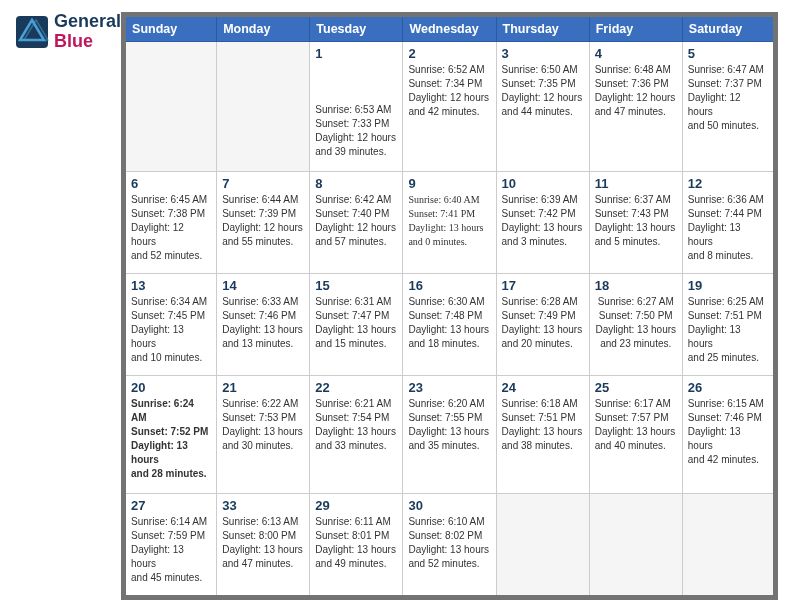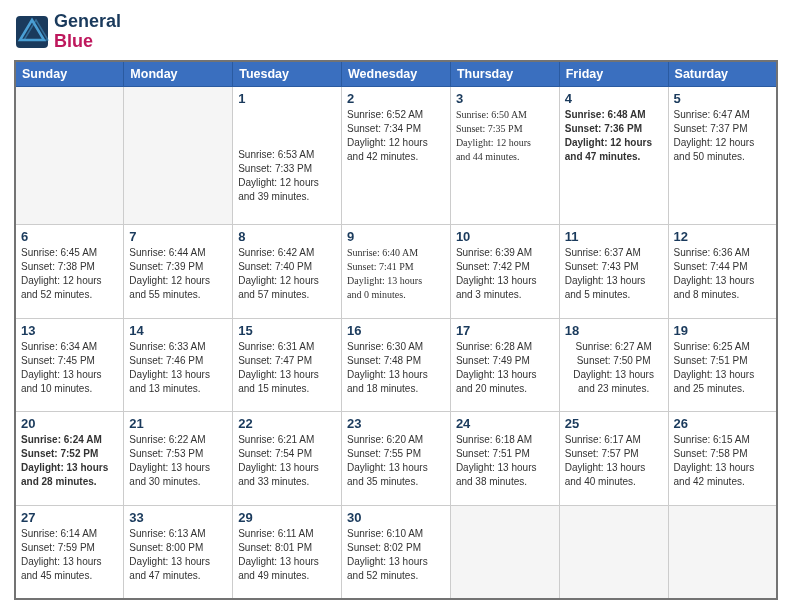--- a/index.html
+++ b/index.html
@@ -8,21 +8,21 @@
       height: 612px;
       font-family: Arial, sans-serif;
       background: #fff;
       overflow: hidden;
     }
     .page {
       width: 792px;
       height: 612px;
       padding: 12px 14px;
       display: flex;
-      flex-direction: column;
+      flex-direction: row;
     }
     .header {
       display: flex;
       justify-content: space-between;
       align-items: flex-start;
       margin-bottom: 8px;
     }
     .logo {
       display: flex;
       align-items: center;
@@ -50,21 +50,21 @@
       font-weight: bold;
       color: #1a3a5c;
     }
     .subtitle {
       font-size: 14px;
       color: #333;
       margin-top: 2px;
     }
     .calendar {
       flex: 1;
-      border: 2px solid #737373;
+      border: 5px solid #737373;
       border-collapse: collapse;
       width: 100%;
       table-layout: fixed;
     }
     .calendar th {
       background: #3a6fbf;
       color: #fff;
       text-align: left;
       padding: 5px 6px;
       font-size: 12.5px;
@@ -144,28 +144,28 @@
           </td>
           <td>
             <div class="day-num">2</div>
             <div class="day-info" style="white-space: pre-line;">Sunrise: 6:52 AM
 Sunset: 7:34 PM
 Daylight: 12 hours
 and 42 minutes.</div>
           </td>
           <td>
             <div class="day-num">3</div>
-            <div class="day-info" style="white-space: pre-line; font-family: Liberation Serif, serif;">Sunrise: 6:50 AM
+            <div class="day-info" style="white-space: pre-line;">Sunrise: 6:50 AM
 Sunset: 7:35 PM
 Daylight: 12 hours
 and 44 minutes.</div>
           </td>
           <td>
             <div class="day-num">4</div>
-            <div class="day-info" style="white-space: pre-line; font-weight: bold;">Sunrise: 6:48 AM
+            <div class="day-info" style="white-space: pre-line;">Sunrise: 6:48 AM
 Sunset: 7:36 PM
 Daylight: 12 hours
 and 47 minutes.</div>
           </td>
           <td>
             <div class="day-num">5</div>
             <div class="day-info" style="white-space: pre-line;">Sunrise: 6:47 AM
 Sunset: 7:37 PM
 Daylight: 12 hours
 and 50 minutes.</div>
@@ -312,21 +312,21 @@
           <td>
             <div class="day-num">25</div>
             <div class="day-info" style="white-space: pre-line;">Sunrise: 6:17 AM
 Sunset: 7:57 PM
 Daylight: 13 hours
 and 40 minutes.</div>
           </td>
           <td>
             <div class="day-num">26</div>
             <div class="day-info" style="white-space: pre-line;">Sunrise: 6:15 AM
-Sunset: 7:58 PM
+Sunset: 7:46 PM
 Daylight: 13 hours
 and 42 minutes.</div>
           </td>
         </tr>
         <tr>
           <td>
             <div class="day-num">27</div>
             <div class="day-info" style="white-space: pre-line;">Sunrise: 6:14 AM
 Sunset: 7:59 PM
 Daylight: 13 hours

